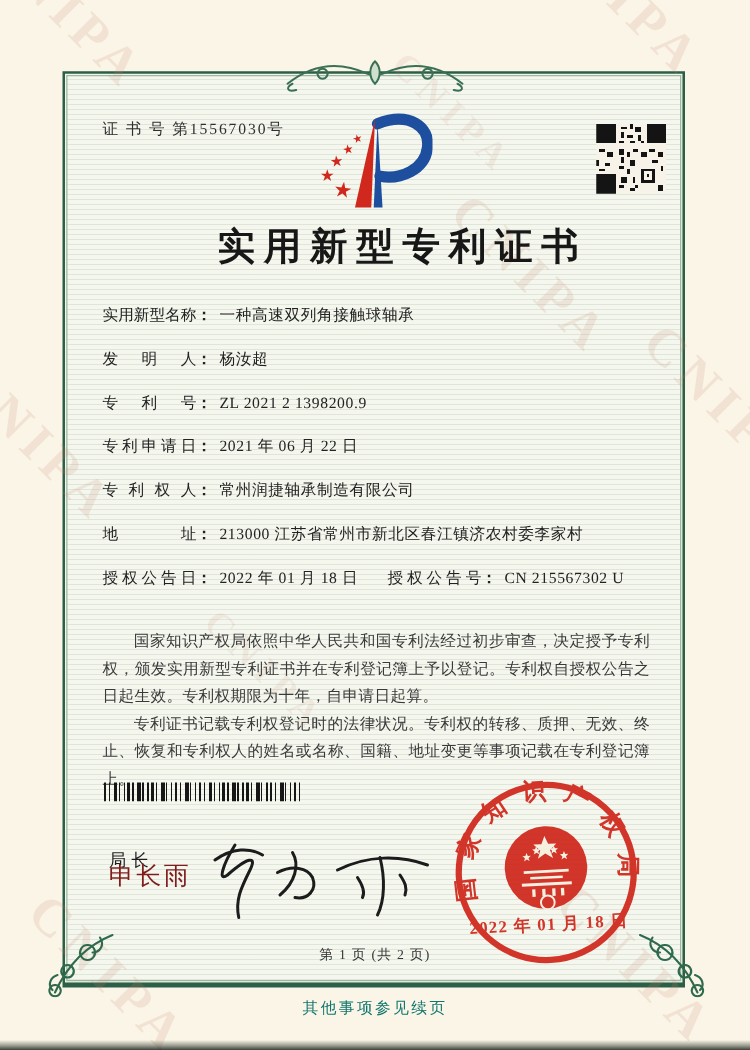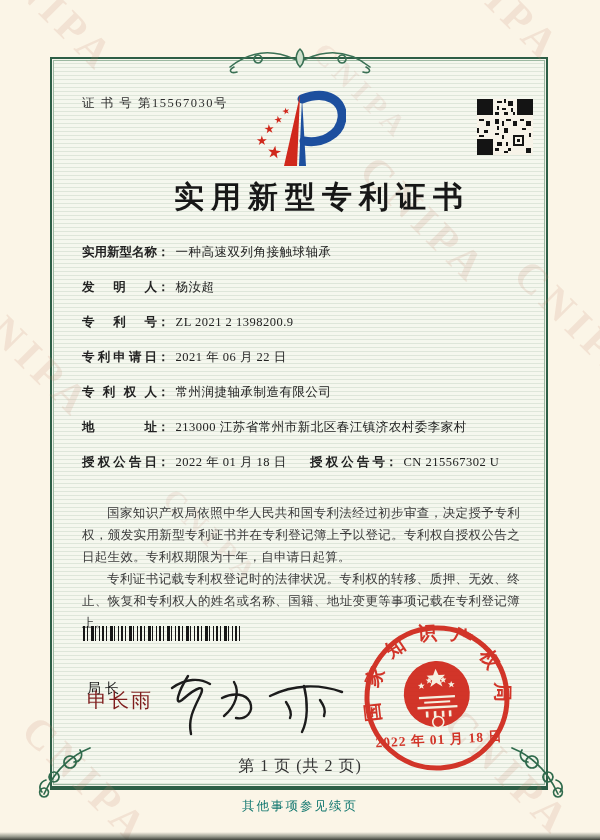--- a/index.html
+++ b/index.html
@@ -42,21 +42,21 @@
     padding-left:44px;
   }
 
   .fields {
     position:absolute; left:82px; top:244px; width:440px;
     display:flex; flex-direction:column; gap:19px;
     font-size:12.5px; color:#222;
   }
   .frow { position:relative; line-height:16px; white-space:nowrap; }
   .flabel {
-    display:inline-block; width:75px; font-weight:700;
+    display:inline-block; width:75px; font-weight:400;
     text-align:justify; text-align-last:justify; vertical-align:bottom;
   }
   .fcolon { font-weight:600; margin-right:6px; }
   .fvalue { letter-spacing:.5px; }
   .grant-no-group { position:absolute; left:228px; top:0; }
 
   .paras {
     position:absolute; left:82px; top:502px; width:438px;
     font-size:12.5px; line-height:22px; color:#3a3a3a;
     text-align:justify; letter-spacing:.3px;
@@ -73,21 +73,21 @@
       #161616 16px 17px, rgba(0,0,0,0) 17px 19px);
   }
 
   .director-title { position:absolute; left:87px; top:680px; font-size:14px; letter-spacing:4px; color:#1d1d1d;text-align:center; }
   .director-name  { position:absolute; left:87px; top:687px; font-size:20px; letter-spacing:2px; color:#7f1d1d; }
   .signature { position:absolute; left:158px; top:658px; }
   .seal { position:absolute; left:357px; top:618px; transform:rotate(-3deg); mix-blend-mode:multiply; opacity:.94; }
 
   .page-num {
     position:absolute; left:0; top:756px; width:100%;
-    text-align:center; font-size:16px; letter-spacing:1px; color:#333;
+    text-align:center; font-size:11px; letter-spacing:1px; color:#333;
   }
   .note {
     position:absolute; left:0; top:798px; width:100%;
     text-align:center; font-size:12.5px; letter-spacing:2px; color:#0f766e;
   }
   .ornament-top { position:absolute; left:224px; top:41px; z-index:4; }
   .flourish { position:absolute; z-index:4; }
   .flourish.left  { left:36px;  top:744px; }
   .flourish.right { left:508px; top:744px; transform:scaleX(-1); }
   .bottom-edge {

